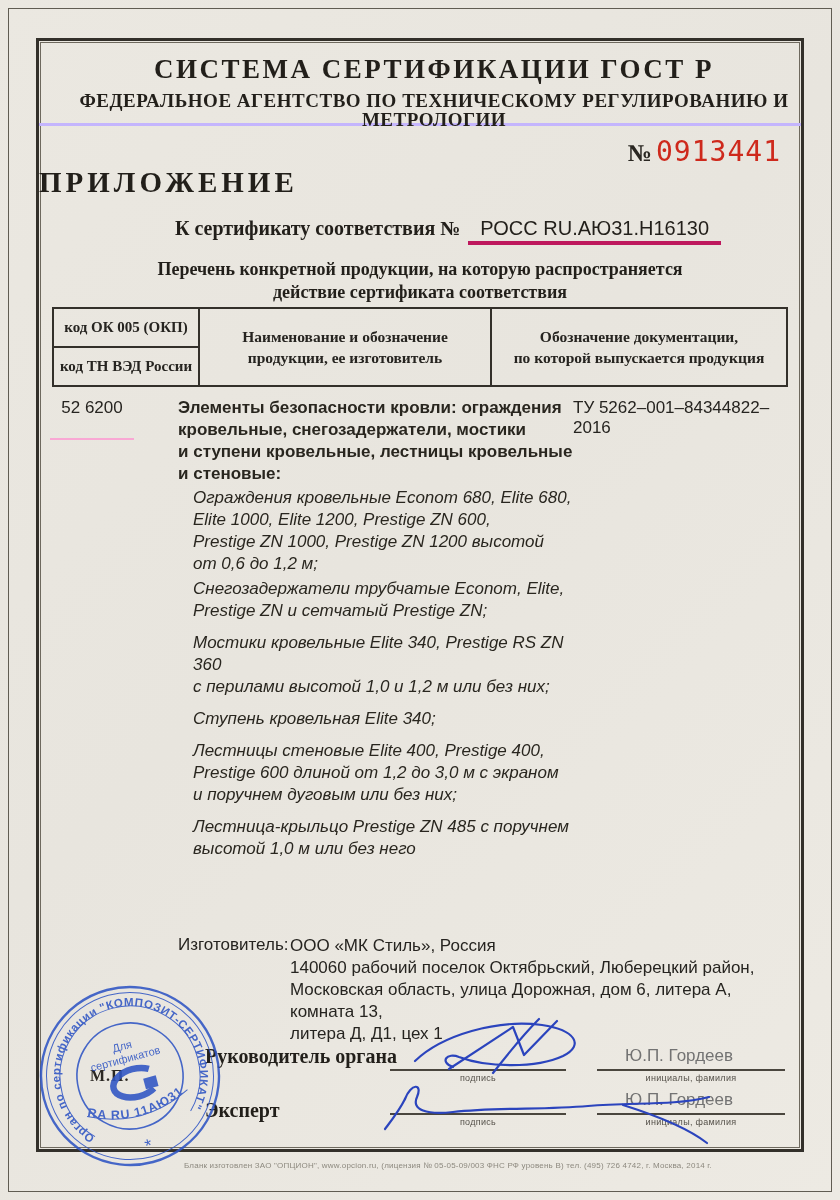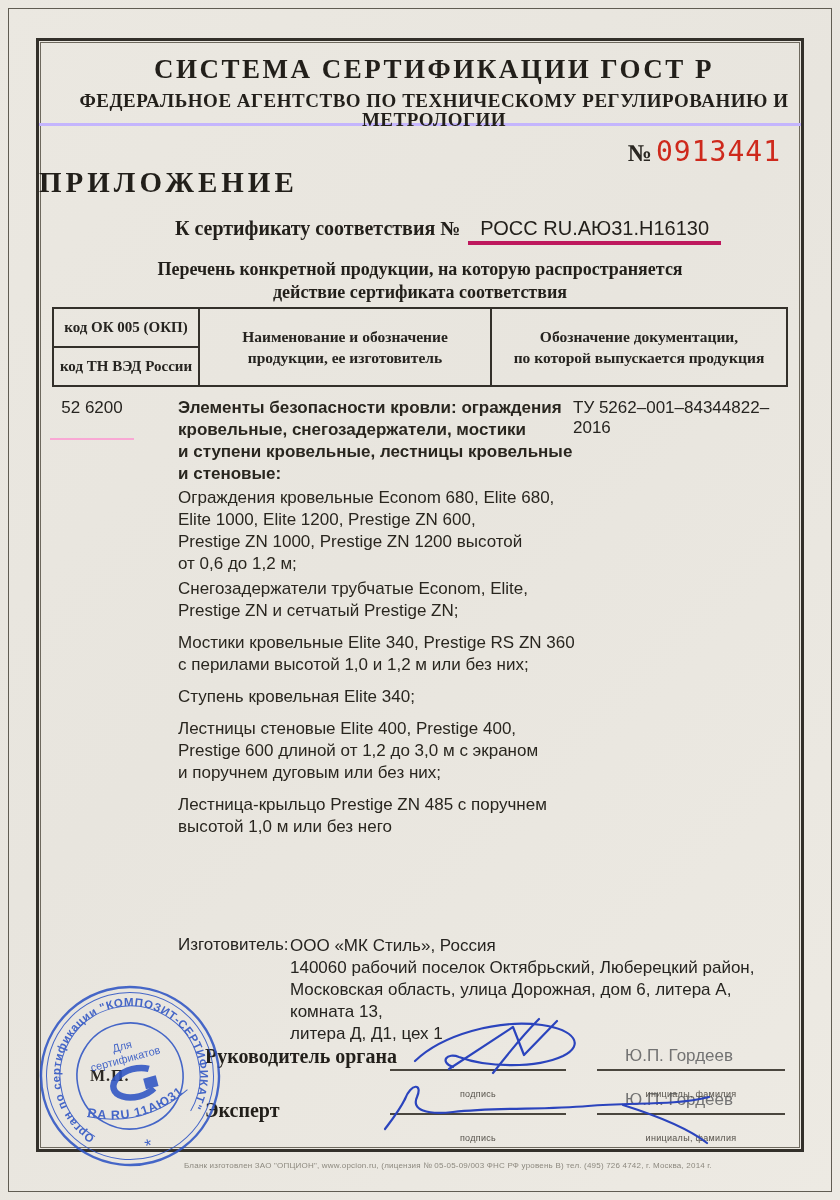--- a/index.html
+++ b/index.html
@@ -43,33 +43,33 @@
   .c2,.c3 { display:flex; align-items:center; justify-content:center; text-align:center;
     font:700 15.5px/21px "Liberation Serif",serif; white-space:pre-line; }
 
   
   .code { position:absolute; left:11px; top:357px; width:84px; text-align:center;
     font:400 17px "Liberation Sans",sans-serif; padding-bottom:20px; border-bottom:2px solid #f9a8d4; }
   .docnum { position:absolute; left:534px; top:357px; font:400 17px "Liberation Sans",sans-serif; }
   .prod { position:absolute; left:139px; top:356px; width:410px;
     font:400 17px/22px "Liberation Sans",sans-serif; color:#29261f; }
   .prod .heading { font-weight:700; white-space:pre-line; margin:0 0 2px 0; }
-  .para { white-space:pre-line; margin:0 0 10px 0; }
+  .para { white-space:pre-line; margin:0 0 10px 15px;font-style:italic; }
   .para.m1 { margin-bottom:3px; } .para.m5 { margin-bottom:12px; } .para.m7 { margin-bottom:0; }
 
   .manu-label { position:absolute; left:139px; top:894px; font:400 17px "Liberation Sans",sans-serif; }
   .manu-addr { position:absolute; left:251px; top:894px; width:500px;
     font:400 17px/22px "Liberation Sans",sans-serif; white-space:pre-line; }
 
   
   .role { position:absolute; font:700 20px "Liberation Serif",serif; color:#221f1a; white-space:nowrap; }
   .role.head { left:166px; top:1004px; }
   .role.expert { left:166px; top:1058px; }
   .sig-line { position:absolute; border-top:2px solid #4a463e; text-align:center; }
-  .sig-line .cap { display:block; font:400 9px "Liberation Sans",sans-serif; color:#55514a; margin-top:18px; letter-spacing:0.3px; }
+  .sig-line .cap { display:block; font:400 9px "Liberation Sans",sans-serif; color:#55514a; margin-top:2px; letter-spacing:0.3px; }
   .l1a { left:351px; top:1028px; width:176px; }
   .l1b { left:558px; top:1028px; width:188px; }
   .l2a { left:351px; top:1072px; width:176px; }
   .l2b { left:558px; top:1072px; width:188px; }
   .sig-name { position:absolute; width:188px; left:586px; 
     font:400 17px "Liberation Sans",sans-serif; color:#737373; }
   .n1 { top:1005px; } .n2 { top:1049px; }
   .mp { position:absolute; left:51px; top:1026px; font:700 16px "Liberation Serif",serif; color:#2a2722; letter-spacing:1px; }
 
   .sig-svg { position:absolute; overflow:visible; }

